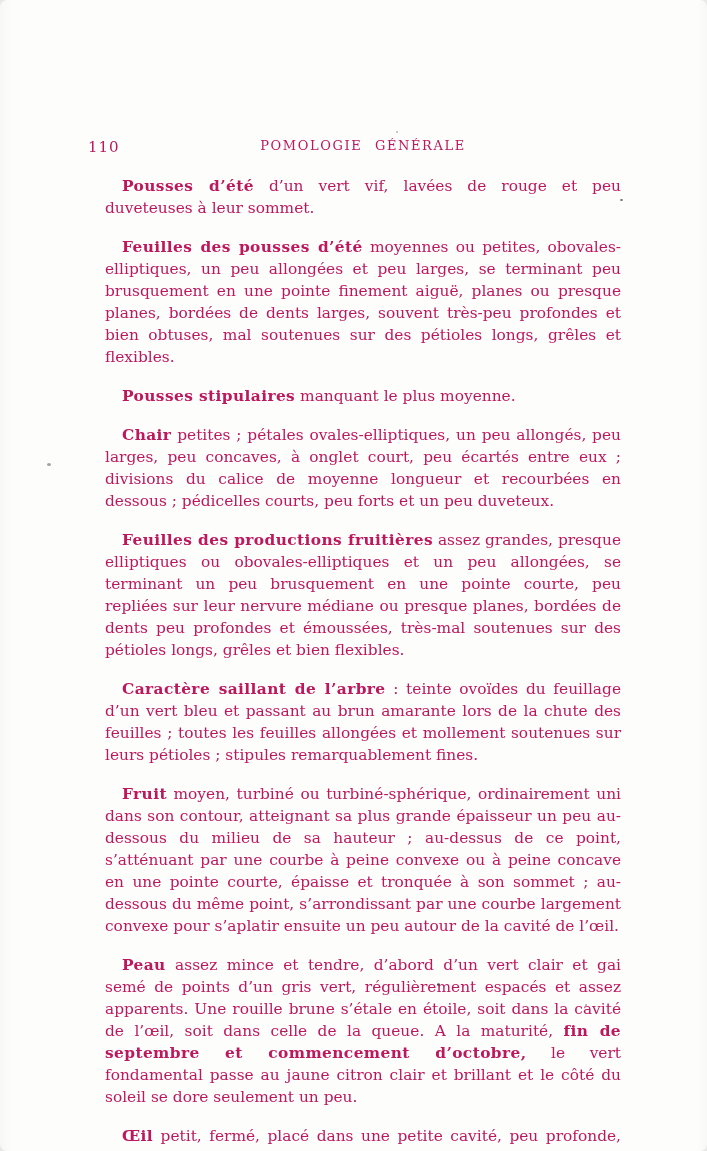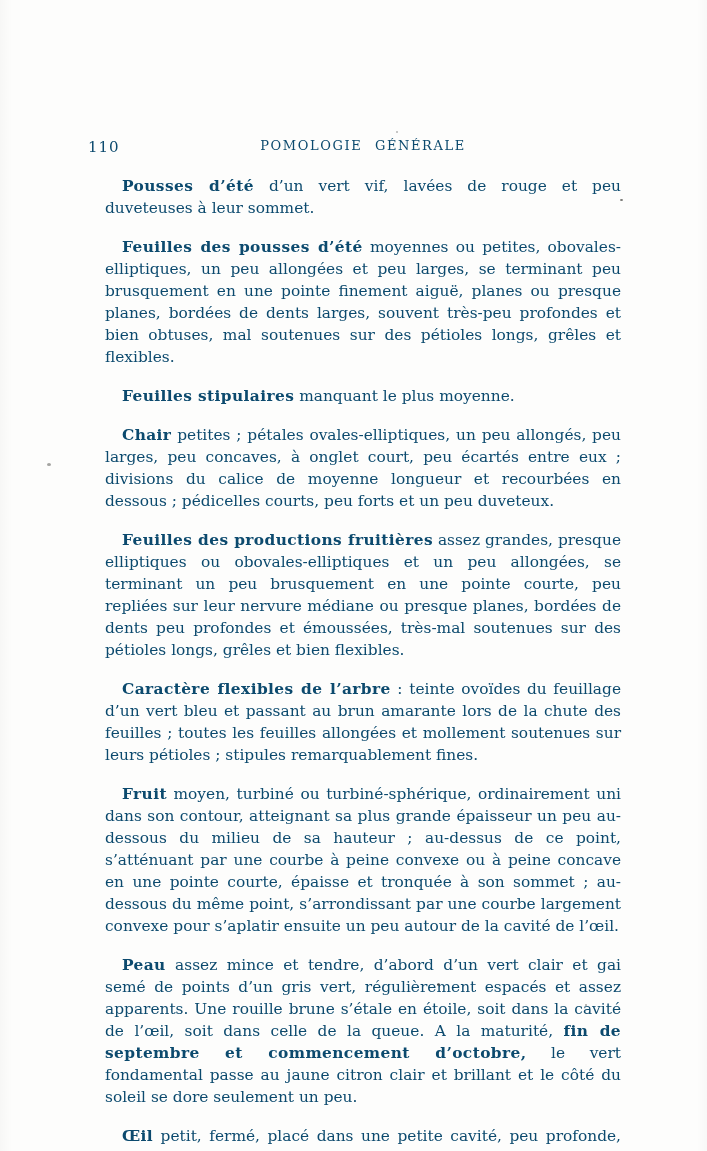--- a/index.html
+++ b/index.html
@@ -6,23 +6,24 @@
     margin: 0;
     padding: 0;
     background: #e8e8e6;
   }
   .page {
     position: relative;
     width: 707px;
     height: 1151px;
     margin: 0 auto;
     background: #fdfdfc;
-    color: #0c4a6e;
+    color: #be185d;
     font-family: "DejaVu Serif", "Liberation Serif", serif;
     overflow: hidden;
+    border-radius: 7px;
   }
   
   .page::before {
     content: "";
     position: absolute;
     inset: 0;
     background:
       linear-gradient(90deg, rgba(0,0,0,0.025), rgba(0,0,0,0) 12px),
       linear-gradient(270deg, rgba(0,0,0,0.02), rgba(0,0,0,0) 10px);
     pointer-events: none;
@@ -86,24 +87,24 @@
   <div class="content">
 
     <div class="running-head">
       <span class="page-number">110</span>
       <div class="head-title">POMOLOGIE GÉNÉRALE</div>
     </div>
 
     <div class="text-block">
         <p class="para"><b class="lead">Pousses d’été</b><span> d’un vert vif, lavées de rouge et peu duveteuses à leur sommet.</span></p>
         <p class="para"><b class="lead">Feuilles des pousses d’été</b><span> moyennes ou petites, obovales-elliptiques, un peu allongées et peu larges, se terminant peu brusquement en une pointe finement aiguë, planes ou presque planes, bordées de dents larges, souvent très-peu profondes et bien obtuses, mal soutenues sur des pétioles longs, grêles et flexibles.</span></p>
-        <p class="para"><b class="lead">Feuilles stipulaires</b><span> manquant le plus moyenne.</span></p>
+        <p class="para"><b class="lead">Pousses stipulaires</b><span> manquant le plus moyenne.</span></p>
         <p class="para"><b class="lead">Chair</b><span> petites ; pétales ovales-elliptiques, un peu allongés, peu larges, peu concaves, à onglet court, peu écartés entre eux ; divisions du calice de moyenne longueur et recourbées en dessous ; pédicelles courts, peu forts et un peu duveteux.</span></p>
         <p class="para"><b class="lead">Feuilles des productions fruitières</b><span> assez grandes, presque elliptiques ou obovales-elliptiques et un peu allongées, se terminant un peu brusquement en une pointe courte, peu repliées sur leur nervure médiane ou presque planes, bordées de dents peu profondes et émoussées, très-mal soutenues sur des pétioles longs, grêles et bien flexibles.</span></p>
-        <p class="para"><b class="lead">Caractère flexibles de l’arbre</b><span> : teinte ovoïdes du feuillage d’un vert bleu et passant au brun amarante lors de la chute des feuilles ; toutes les feuilles allongées et mollement soutenues sur leurs pétioles ; stipules remarquablement fines.</span></p>
+        <p class="para"><b class="lead">Caractère saillant de l’arbre</b><span> : teinte ovoïdes du feuillage d’un vert bleu et passant au brun amarante lors de la chute des feuilles ; toutes les feuilles allongées et mollement soutenues sur leurs pétioles ; stipules remarquablement fines.</span></p>
         <p class="para"><b class="lead">Fruit</b><span> moyen, turbiné ou turbiné-sphérique, ordinairement uni dans son contour, atteignant sa plus grande épaisseur un peu au-dessous du milieu de sa hauteur ; au-dessus de ce point, s’atténuant par une courbe à peine convexe ou à peine concave en une pointe courte, épaisse et tronquée à son sommet ; au-dessous du même point, s’arrondissant par une courbe largement convexe pour s’aplatir ensuite un peu autour de la cavité de l’œil.</span></p>
         <p class="para"><b class="lead">Peau</b><span> assez mince et tendre, d’abord d’un vert clair et gai semé de points d’un gris vert, régulièrement espacés et assez apparents. Une rouille brune s’étale en étoile, soit dans la cavité de l’œil, soit dans celle de la queue. A la maturité, </span><b class="lead">fin de septembre et commencement d’octobre,</b><span> le vert fondamental passe au jaune citron clair et brillant et le côté du soleil se dore seulement un peu.</span></p>
         <p class="para"><b class="lead">Œil</b><span> petit, fermé, placé dans une petite cavité, peu profonde, ordinairement régulière dans ses parois et par ses bords.</span></p>
         <p class="para"><b class="lead">Chair</b><span> blanche, fine, bien fondante, bien abondante en eau sucrée, acidulée, délicatement parfumée, constituant un fruit de première qualité.</span></p>
       </div>
 
   </div>
 
   <span class="artifact a1"></span>
   <span class="artifact a2"></span>

